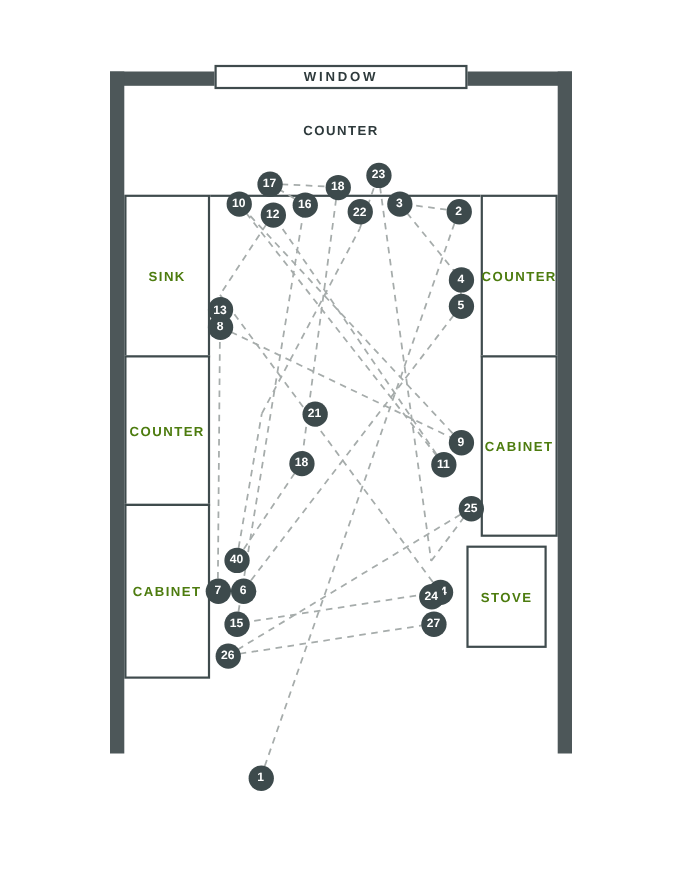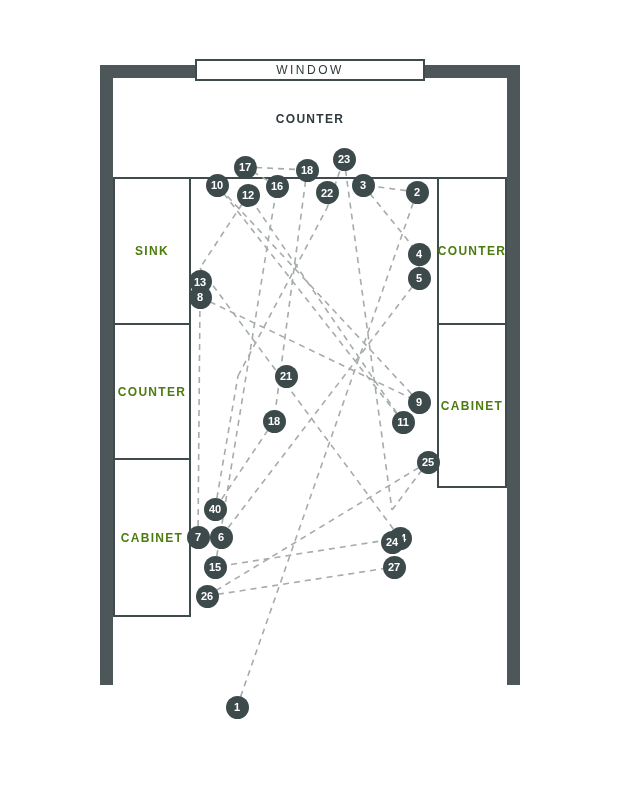--- a/index.html
+++ b/index.html
@@ -16,21 +16,21 @@
   .room-label {
     font-size:12px; font-weight:bold; letter-spacing:1.3px; color:#4d7c0f;
   }
   .counter-line { position:absolute; background:#3f4b4d; z-index:1; }
   .window-box {
     position:absolute; left:195px; top:59px; width:230px; height:22px;
     background:#ffffff; border:2px solid #3f4b4d; box-sizing:border-box;
     display:flex; align-items:center; justify-content:center; z-index:5;
   }
   .window-label {
-    font-size:12px; font-weight:normal; letter-spacing:2.5px; color:#2e3a3c;
+    font-size:12px; font-weight:bold; letter-spacing:2.5px; color:#2e3a3c;
   }
   .top-counter-label {
     position:absolute; left:113px; top:112px; width:394px; text-align:center;
     font-size:12px; font-weight:bold; letter-spacing:1.3px; color:#2e3a3c; z-index:1;
   }
   svg.edges { position:absolute; left:0; top:0; z-index:4; pointer-events:none; }
   svg.edges line { stroke:#a6acab; stroke-width:1.6; stroke-dasharray:6 5; }
   .node {
     position:absolute; width:23px; height:23px; border-radius:50%;
     background:#3d4a4c; color:#ffffff; font-size:11px; font-weight:bold;
@@ -61,20 +61,23 @@
   </div>
   <div class="room" style="left:113px; top:458px; width:78px; height:159px;">
     <span class="room-label">CABINET</span>
   </div>
 
   <div class="room" style="left:437px; top:177px; width:70px; height:148px;">
     <span class="room-label">COUNTER</span>
   </div>
   <div class="room" style="left:437px; top:323px; width:70px; height:165px;">
     <span class="room-label">CABINET</span>
+  </div>
+  <div class="room" style="left:424px; top:496px; width:73px; height:93px;">
+    <span class="room-label">STOVE</span>
   </div>
 
   <svg class="edges" id="edges-svg" width="618" height="800">
       <line x1="237" y1="707" x2="417" y2="192"></line>
       <line x1="417" y1="192" x2="363" y2="185"></line>
       <line x1="363" y1="185" x2="419" y2="254"></line>
       <line x1="419" y1="254" x2="419" y2="278"></line>
       <line x1="419" y1="278" x2="221" y2="537"></line>
       <line x1="221" y1="537" x2="198" y2="537"></line>
       <line x1="198" y1="537" x2="200" y2="297"></line>

